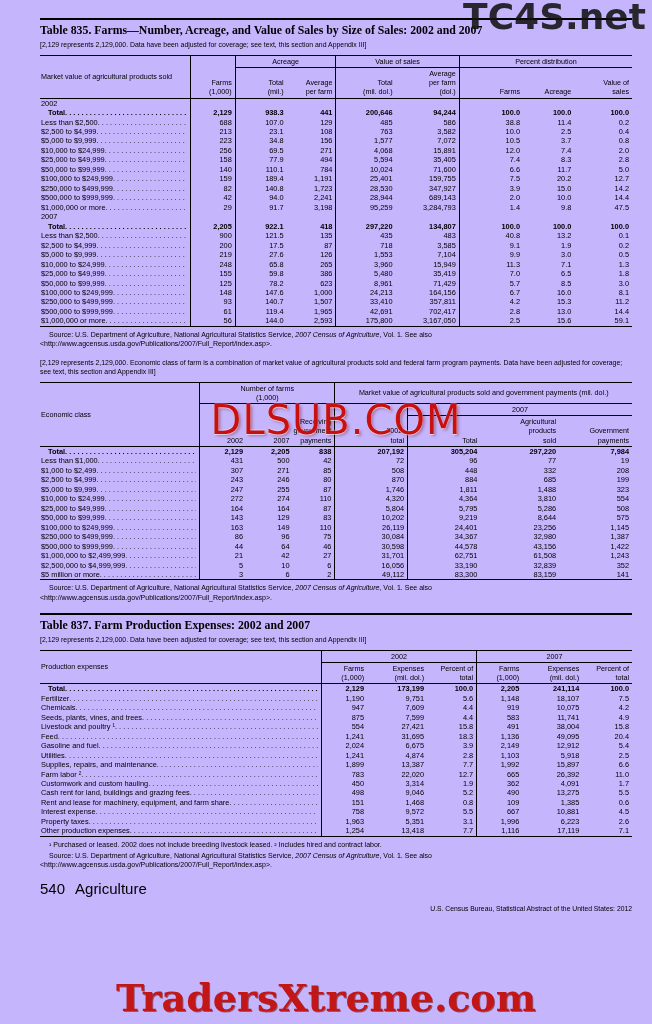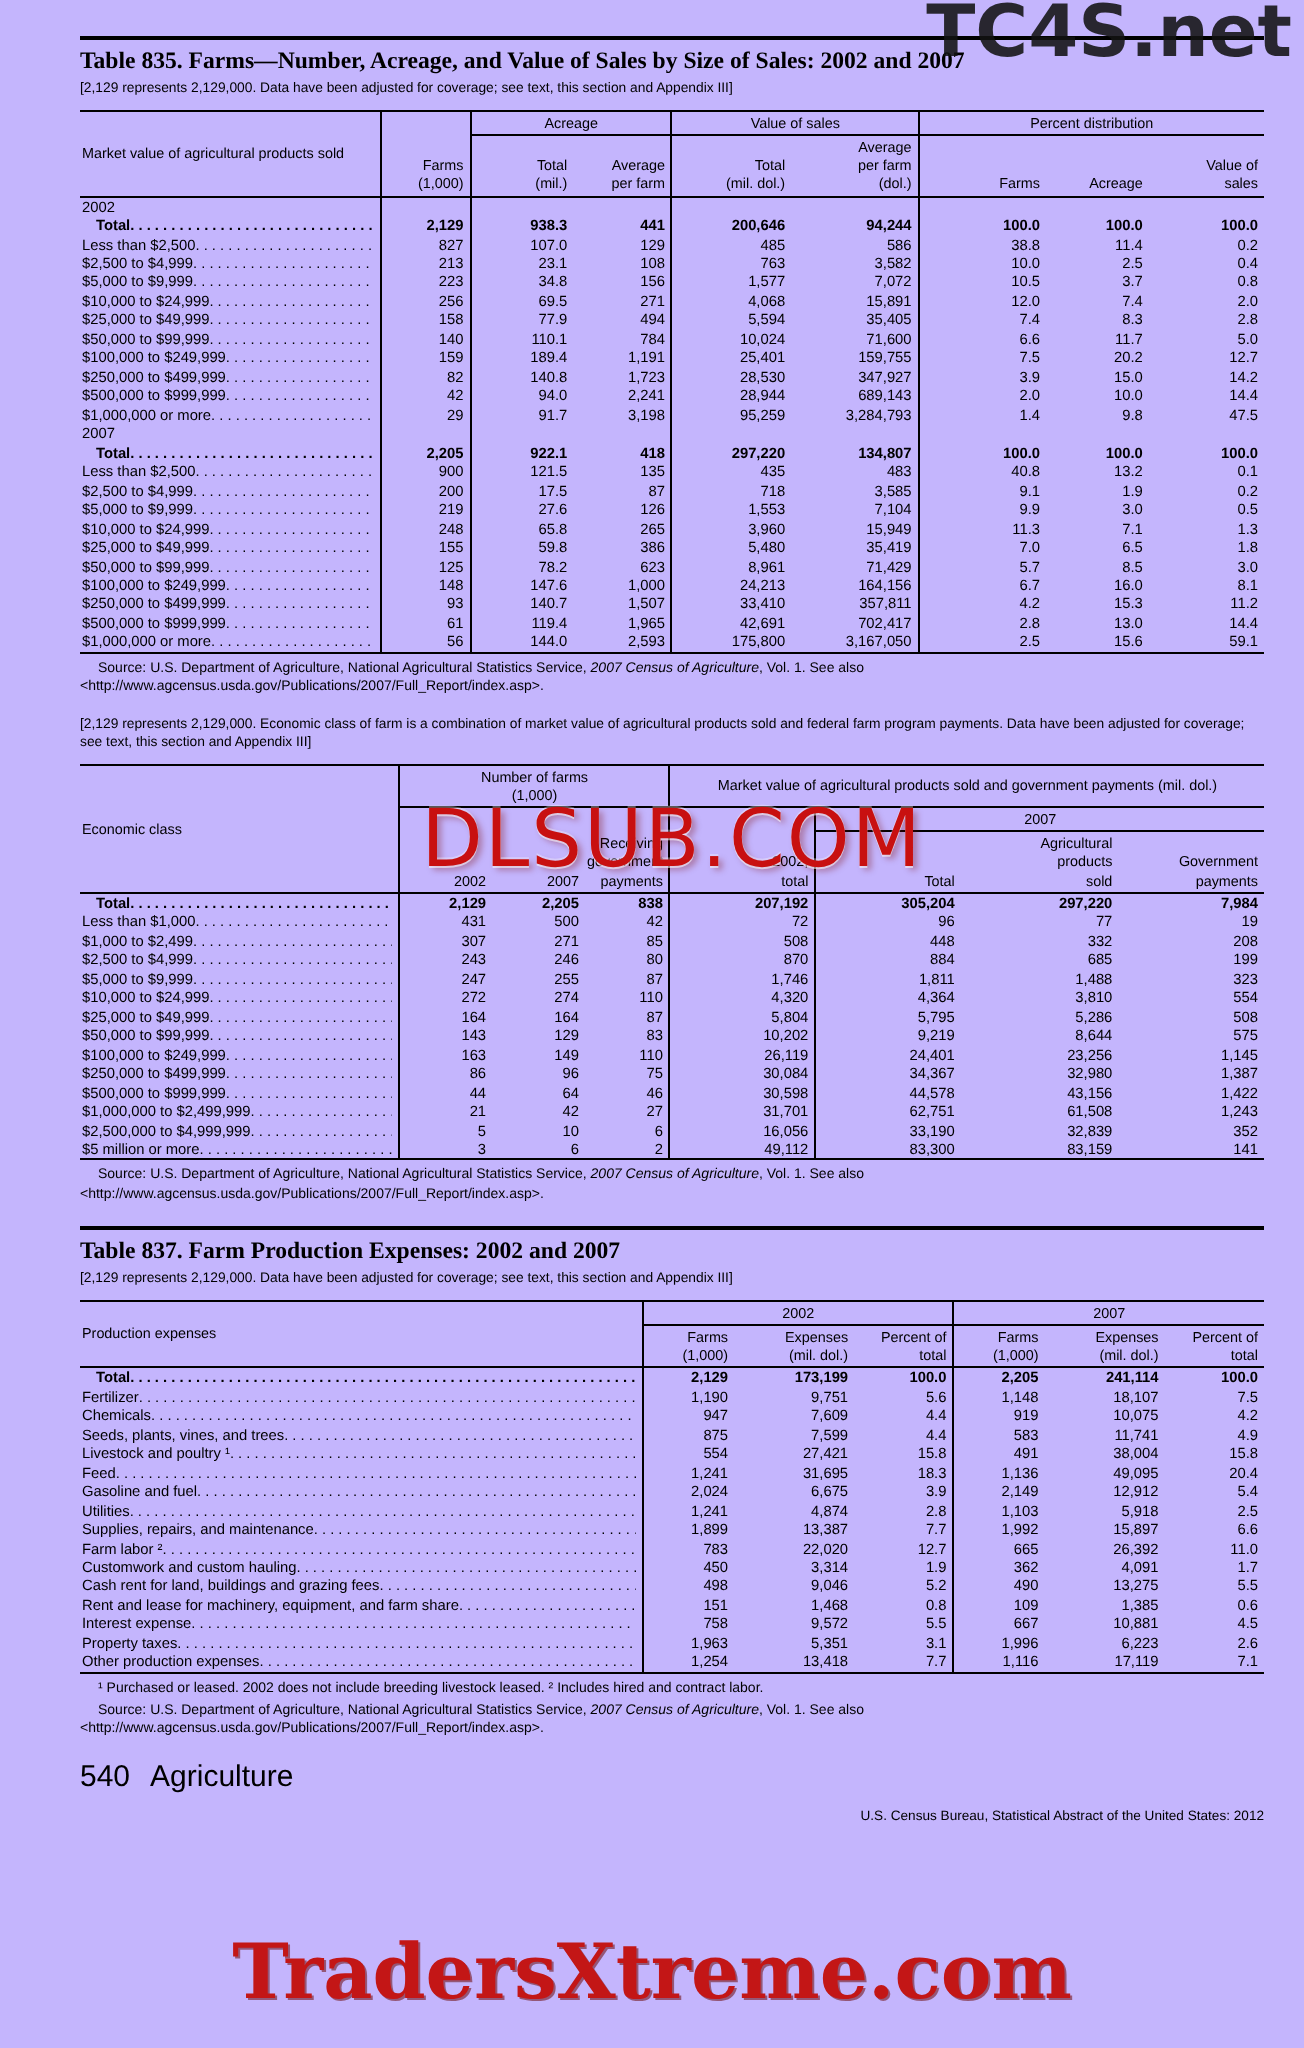--- a/index.html
+++ b/index.html
@@ -49,21 +49,21 @@
     font-family:"DejaVu Sans", sans-serif; font-weight:800;
     font-size:36px; letter-spacing:0; color:rgba(18,18,18,.88); white-space:nowrap;
   }
   .wm-mid {
     position:absolute; top:15px; left:50%; transform:translateX(-50%); z-index:6;
     font-family:"DejaVu Sans", sans-serif; font-weight:400;
     font-size:40px; letter-spacing:1px; color:#c81010; white-space:nowrap;
     text-shadow:0 1px 0 rgba(255,255,255,.55), 0 -1px 0 rgba(255,255,255,.35), 2px 2px 3px rgba(120,0,0,.35);
   }
   .wm-bottom {
-    position:absolute; bottom:16px; left:50%; transform:translateX(-50%); z-index:6;
+    position:absolute; bottom:4px; left:50%; transform:translateX(-50%); z-index:6;
     font-family:"DejaVu Serif", serif; font-weight:bold;
     font-size:38px; color:#c31616; white-space:nowrap;
     text-shadow:1px 1px 0 rgba(110,10,10,.55);
   }
 
   .pagefoot { margin-top:10px; font-size:15px; }
   .pagefoot .num { margin-right:10px; }
   .credit { text-align:right; font-size:6.8px; margin-top:8px; }
 </style>
 </head>
@@ -147,21 +147,21 @@
             <td class="num">100.0</td>
             <td class="num">100.0</td>
           </tr>
           <tr>
             <td class="stub">
               <div class="cw">
                 <span class="lbl">Less than $2,500</span>
                 <span class="dots"></span>
               </div>
             </td>
-            <td class="num bl">827</td>
+            <td class="num bl">688</td>
             <td class="num bl">107.0</td>
             <td class="num">129</td>
             <td class="num bl">485</td>
             <td class="num">586</td>
             <td class="num bl">38.8</td>
             <td class="num">11.4</td>
             <td class="num">0.2</td>
           </tr>
           <tr>
             <td class="stub">

